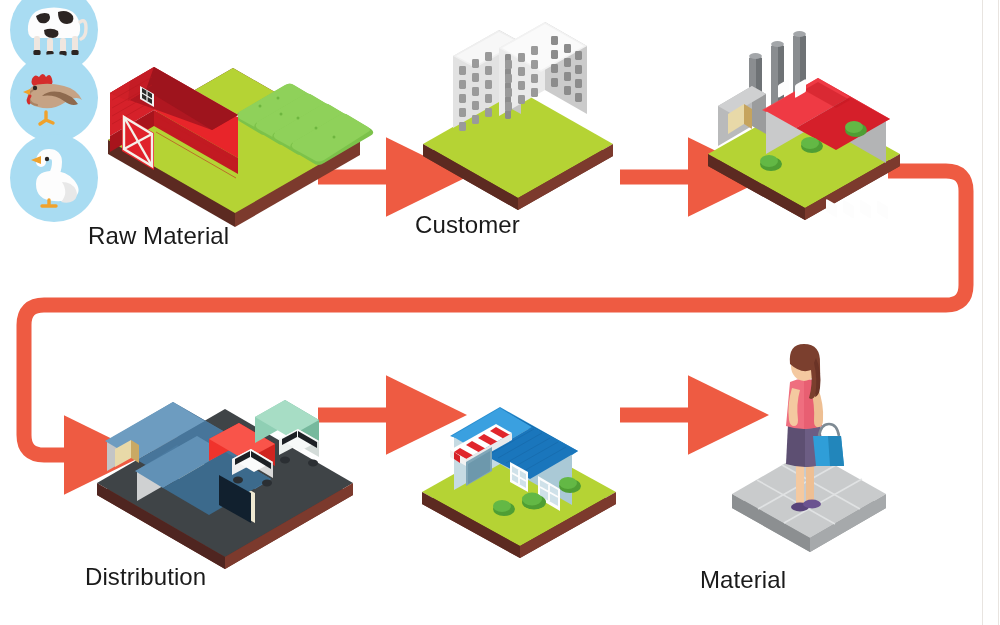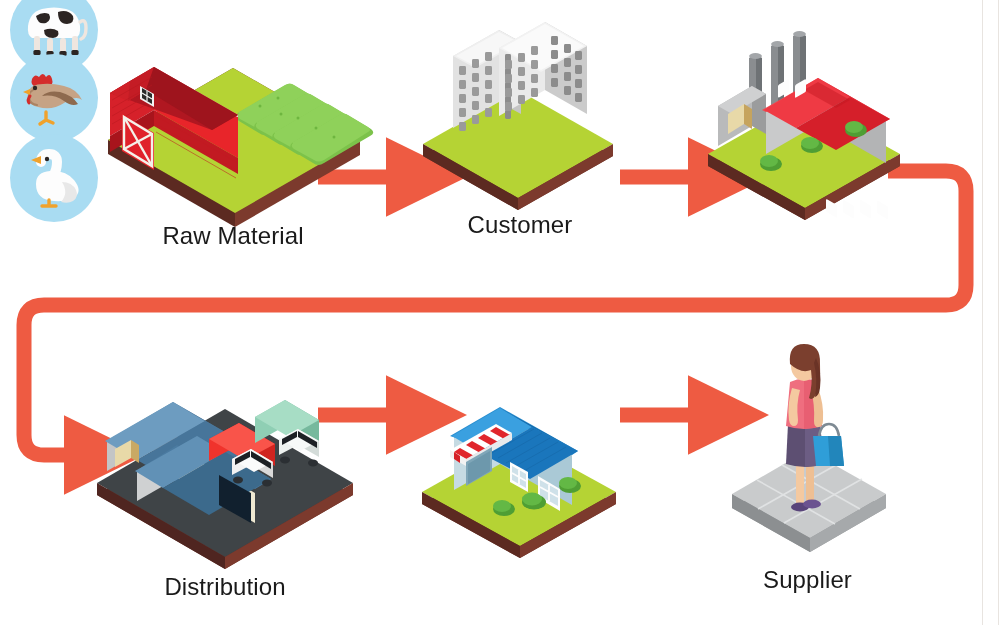--- a/index.html
+++ b/index.html
@@ -9,21 +9,21 @@
     font-family:"Liberation Sans","DejaVu Sans",sans-serif;
     overflow:hidden;
     position:relative;
   }
   #stage{position:absolute;inset:0;width:1000px;height:625px;}
   .edge-line{position:absolute;top:0;width:1px;height:625px;background:#e8e4e0;}
   .node{position:absolute;}
   .node-art{position:absolute;left:0;top:0;}
   .node-label{
     position:absolute;
-    text-align:center;
+    text-align:left;
     color:#1a1a1a;
     font-size:24px;
     line-height:1;
     white-space:nowrap;
     letter-spacing:.1px;
   }
   .badge{position:absolute;}
   svg{display:block;overflow:visible;}
 </style>
 </head>
@@ -359,21 +359,21 @@
         <path d="M170 62 L200 45 L234 65 L204 82 Z" fill="#a7ddc5"></path>
         <path d="M194 100 L194 84 L213 74 L213 90 Z" fill="#eef2f0"></path>
         <path d="M213 90 L213 74 L234 86 L234 102 Z" fill="#d4dcd9"></path>
         <path d="M194 84 L213 74 L234 86 L215 96 Z" fill="#f7faf9"></path>
         <path d="M197 90 L197 84 L212 76 L212 82 Z" fill="#1d2125"></path>
         <path d="M213 82 L213 76 L232 87 L232 93 Z" fill="#1d2125"></path>
         <ellipse cx="200" cy="105" rx="5" ry="3.4" fill="#2b2f33"></ellipse>
         <ellipse cx="228" cy="108" rx="5" ry="3.4" fill="#2b2f33"></ellipse>
       </g>
     </svg>
-    <div class="node-label" style="left:0;top:220px;width:280px">Distribution</div>
+    <div class="node-label" style="left:0;top:210px;width:280px">Distribution</div>
   </div>
 
   <div class="node" style="left:410px;top:358px;width:220px;height:195px">
     <svg class="node-art" width="220" height="195" viewBox="0 0 220 195">
       <path d="M12 146 L108 92 L206 146 L110 200 Z" fill="#6e3328"></path>
       <path d="M12 134 L108 80 L206 134 L110 188 Z" fill="#b5d334"></path>
       <path d="M12 134 L12 146 L110 200 L110 188 Z" fill="#5c2a21"></path>
       <path d="M110 188 L110 200 L206 146 L206 134 Z" fill="#7c3a2d"></path>
 
       <path d="M44 132 L44 78 L90 52 L90 106 Z" fill="#c6dbe3"></path>
@@ -458,16 +458,16 @@
 
         <ellipse cx="104" cy="36" rx="13" ry="15" fill="#f4c9a0"></ellipse>
         <path d="M90 34 q-2-20 14-20 q17 0 16 20 q1 18-4 30 q-3 7-7 4 q4-14 2-28 q-10 4-21-6 z" fill="#7b3f2e"></path>
         <path d="M116 28 q6 14 4 30 q-1 8-5 9 q3-18-1-34 z" fill="#6a3326"></path>
 
         <path d="M113 106 L141 106 L144 136 L116 136 Z" fill="#2f9ed8"></path>
         <path d="M128 106 L141 106 L144 136 L130 136 Z" fill="#2286bb"></path>
         <path d="M119 106 q2-12 10-12 q8 0 10 12" fill="none" stroke="#7e8a93" stroke-width="2.6"></path>
       </g>
     </svg>
-    <div class="node-label" style="left:0;top:238px;width:215px">Supplier</div>
+    <div class="node-label" style="left:0;top:238px;width:215px">Material</div>
   </div>
 
 </div>
 
 </body></html>

